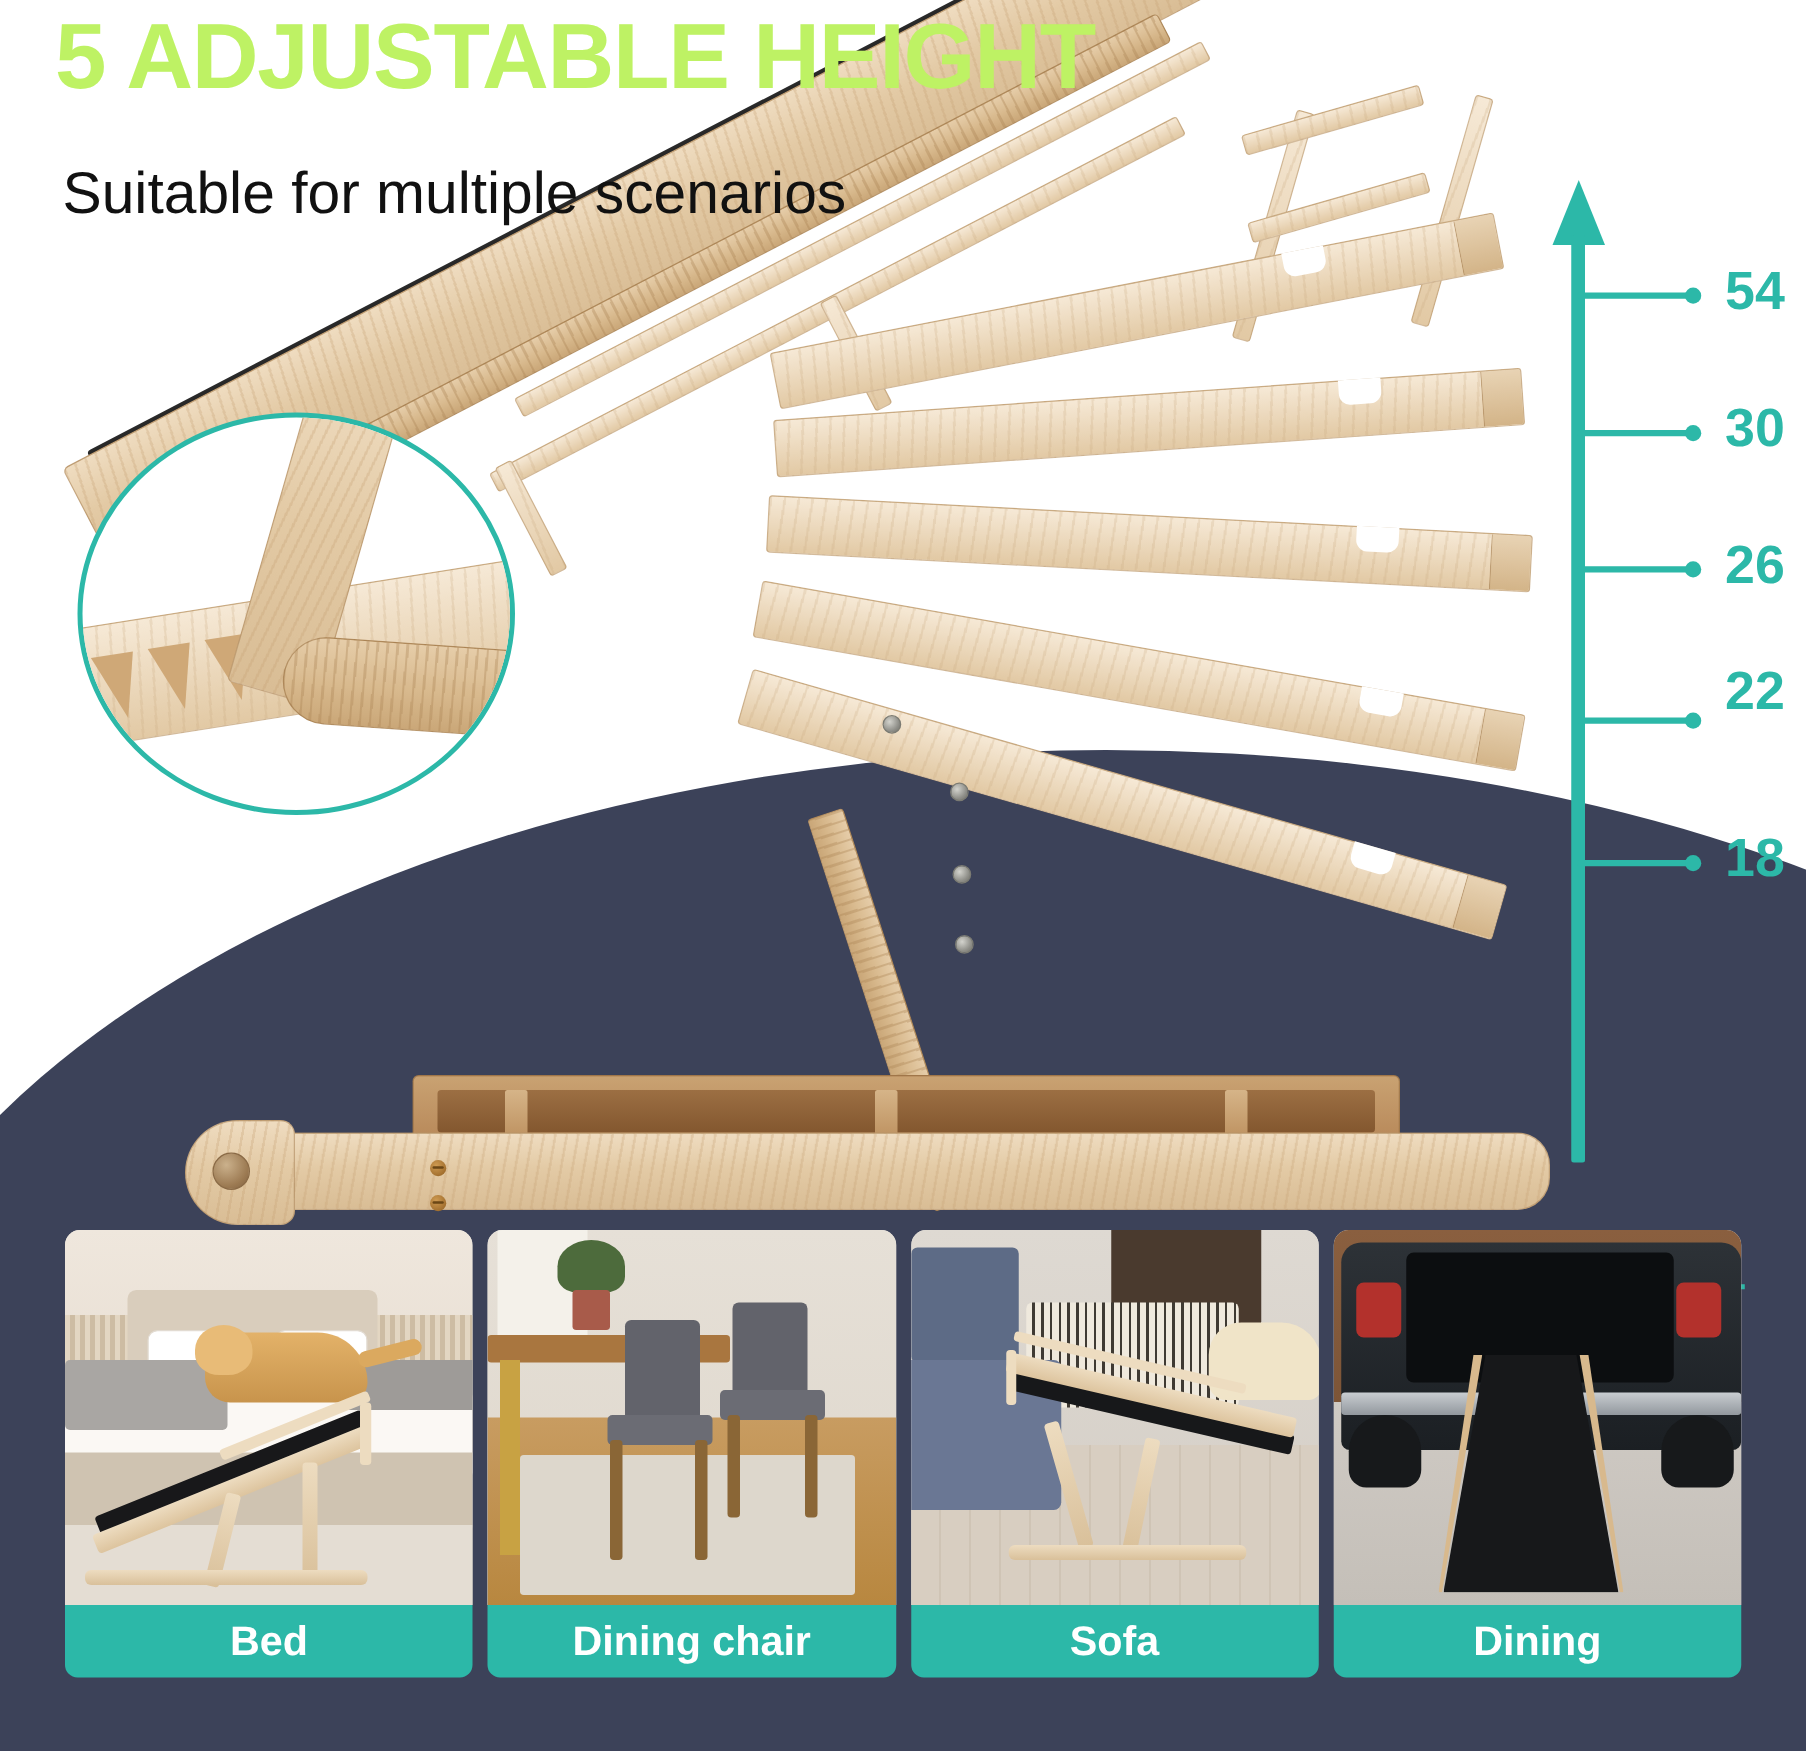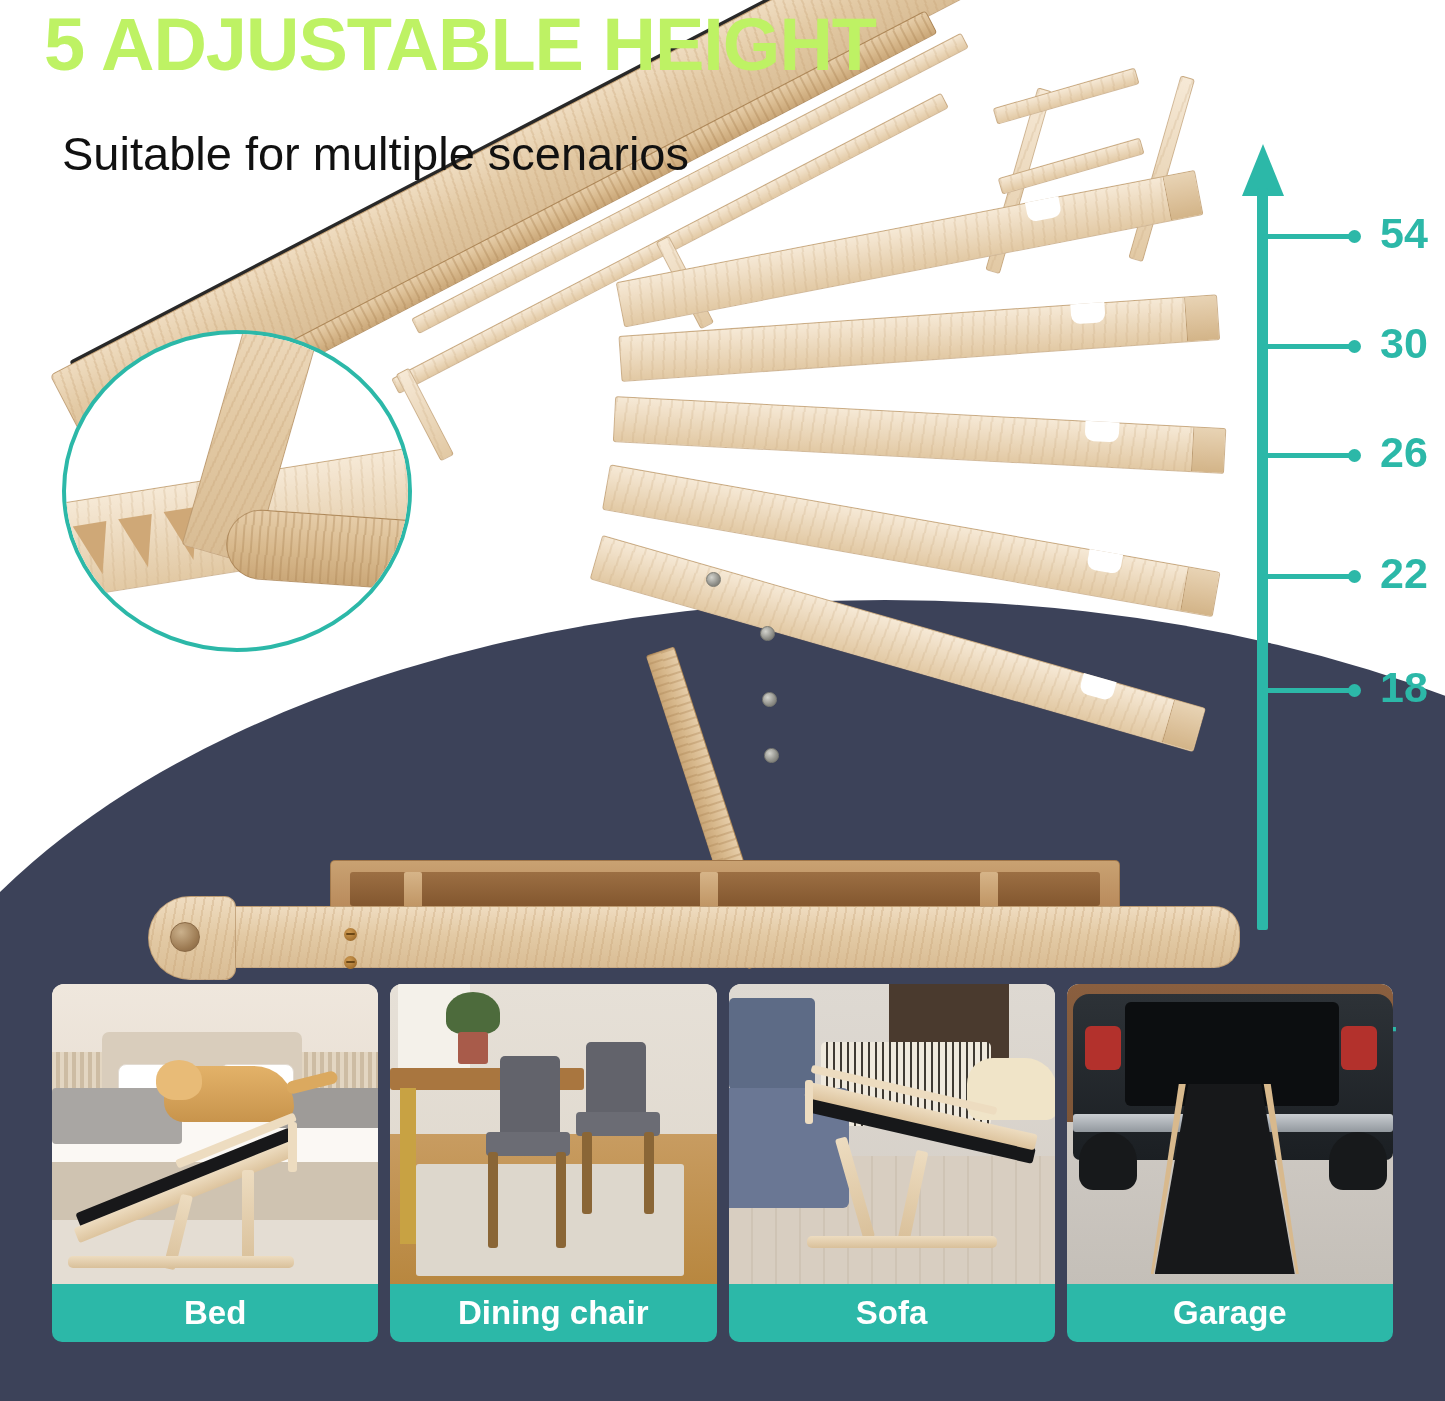--- a/index.html
+++ b/index.html
@@ -40,21 +40,21 @@
   
   .title {
     position:absolute; left:44px; top:2px;
     font-size:74px; font-weight:bold;
     letter-spacing:-1px;
     color:#bef264;
     white-space:nowrap;
     z-index:40;
   }
   .subtitle {
-    position:absolute; left:62px; top:126px;
+    position:absolute; left:50px; top:126px;
     font-size:47px; font-weight:normal;
     color:#111111;
     white-space:nowrap;
     z-index:40;
   }
 
   
   .stage {
     position:absolute; left:0; top:60px;
     width:1260px; height:900px;
@@ -513,21 +513,21 @@
     <div class="tick" style="top:204px; width:92px;"></div>
     <div class="tick-dot" style="left:112px; top:200px;"></div>
     <div class="tick-label" style="left:144px; top:182px;">30</div>
 
     <div class="tick" style="top:313px; width:92px;"></div>
     <div class="tick-dot" style="left:112px; top:309px;"></div>
     <div class="tick-label" style="left:144px; top:291px;">26</div>
 
     <div class="tick" style="top:434px; width:92px;"></div>
     <div class="tick-dot" style="left:112px; top:430px;"></div>
-    <div class="tick-label" style="left:144px; top:412px;">22</div>
+    <div class="tick-label" style="left:144px; top:392px;">22</div>
 
     <div class="tick" style="top:548px; width:92px;"></div>
     <div class="tick-dot" style="left:112px; top:544px;"></div>
     <div class="tick-label" style="left:144px; top:526px;">18</div>
 
     <div class="height-word">HEIGHT</div>
   </div>
 
   <div class="title">5 ADJUSTABLE HEIGHT</div>
   <div class="subtitle">Suitable for multiple scenarios</div>
@@ -621,17 +621,17 @@
         <div class="sc-car-trunk"></div>
         <div class="sc-light" style="left:18px;"></div>
         <div class="sc-light" style="left:274px;"></div>
         <div class="sc-car-bump"></div>
         <div class="sc-tire" style="left:12px;"></div>
         <div class="sc-tire" style="left:262px;"></div>
         <div class="ramp-shape"></div>
         <div class="ramp-edge-l"></div>
         <div class="ramp-edge-r"></div>
       </div>
-      <div class="thumb-cap">Garage</div>
+      <div class="thumb-cap">Dining</div>
     </div>
 
   </div>
 </div>
 
 </body></html>

